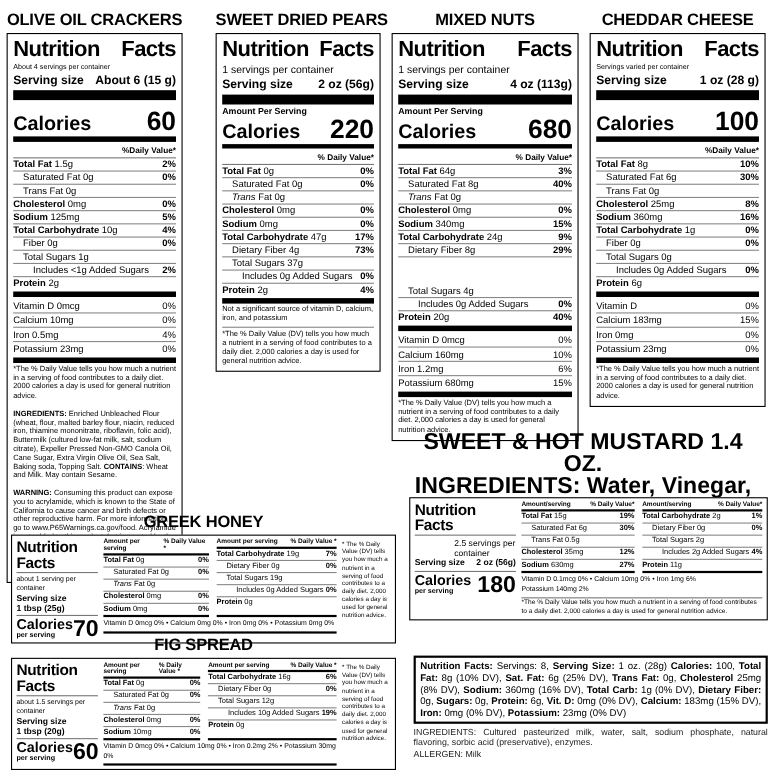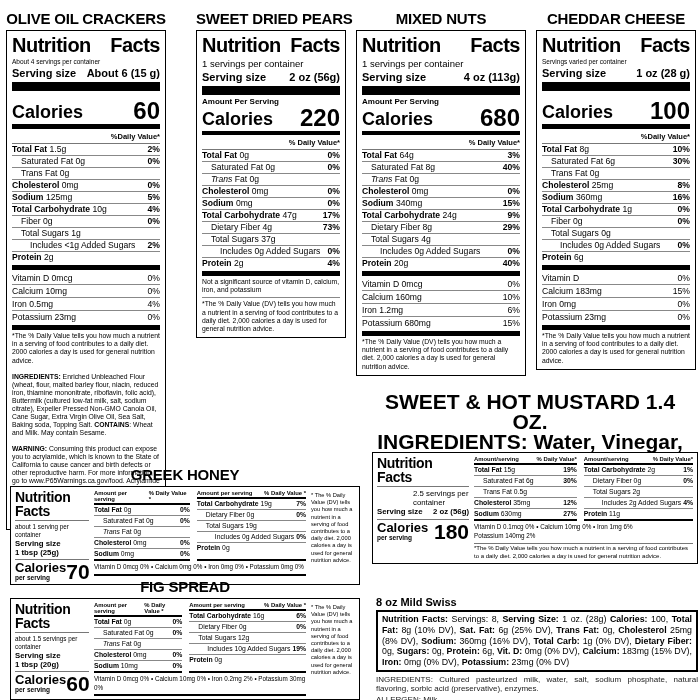--- a/index.html
+++ b/index.html
@@ -261,21 +261,21 @@
           </div>
           <div class="nrow">
             <span class="nl"><b>Total Carbohydrate</b> 24g</span>
             <span class="ndv">9%</span>
           </div>
           <div class="nrow">
             <span class="nl" style="padding-left: 9px;">Dietary Fiber 8g</span>
             <span class="ndv">29%</span>
           </div>
           <div class="nrow">
-            <span class="nl" style="padding-left: 9px;">Total Sugars 4g</span>
+            <span class="nl" style="padding-left: 9px; margin-top: 25px;">Total Sugars 4g</span>
             <span class="ndv"></span>
           </div>
           <div class="nrow">
             <span class="nl" style="padding-left: 18px;">Includes 0g Added Sugars</span>
             <span class="ndv">0%</span>
           </div>
           <div class="nrow">
             <span class="nl"><b>Protein</b> 20g</span>
             <span class="ndv">40%</span>
           </div>
@@ -640,19 +640,18 @@
               </div>
           </div>
         </div>
         <div class="hvits">Vitamin D 0mcg 0%  •  Calcium 10mg 0%  •  Iron 0.2mg 2%  •  Potassium 30mg 0%</div>
       </div>
       <div class="hnote">* The % Daily Value (DV) tells you how much a nutrient in a serving of food contributes to a daily diet. 2,000 calories a day is used for general nutrition advice.</div>
     </div>
   </section>
 
   <section class="panel" style="left:376px;top:596px;width:322px;">
-    <h2 class="swiss-title">8 oz Mild Swiss</h2>
     <div class="swiss-box"><b>Nutrition Facts:</b> Servings: 8, <b>Serving Size:</b> 1 oz. (28g) <b>Calories:</b> 100, <b>Total Fat:</b> 8g (10% DV), <b>Sat. Fat:</b> 6g (25% DV), <b>Trans Fat:</b> 0g, <b>Cholesterol</b> 25mg (8% DV), <b>Sodium:</b> 360mg (16% DV), <b>Total Carb:</b> 1g (0% DV), <b>Dietary Fiber:</b> 0g, <b>Sugars:</b> 0g, <b>Protein:</b> 6g, <b>Vit. D:</b> 0mg (0% DV), <b>Calcium:</b> 183mg (15% DV), <b>Iron:</b> 0mg (0% DV), <b>Potassium:</b> 23mg (0% DV)</div>
     <div class="swiss-ing">INGREDIENTS: Cultured pasteurized milk, water, salt, sodium phosphate, natural flavoring, sorbic acid (preservative), enzymes.</div>
     <div class="swiss-all">ALLERGEN: Milk</div>
   </section>
 
 </div>
 
 </body></html>

